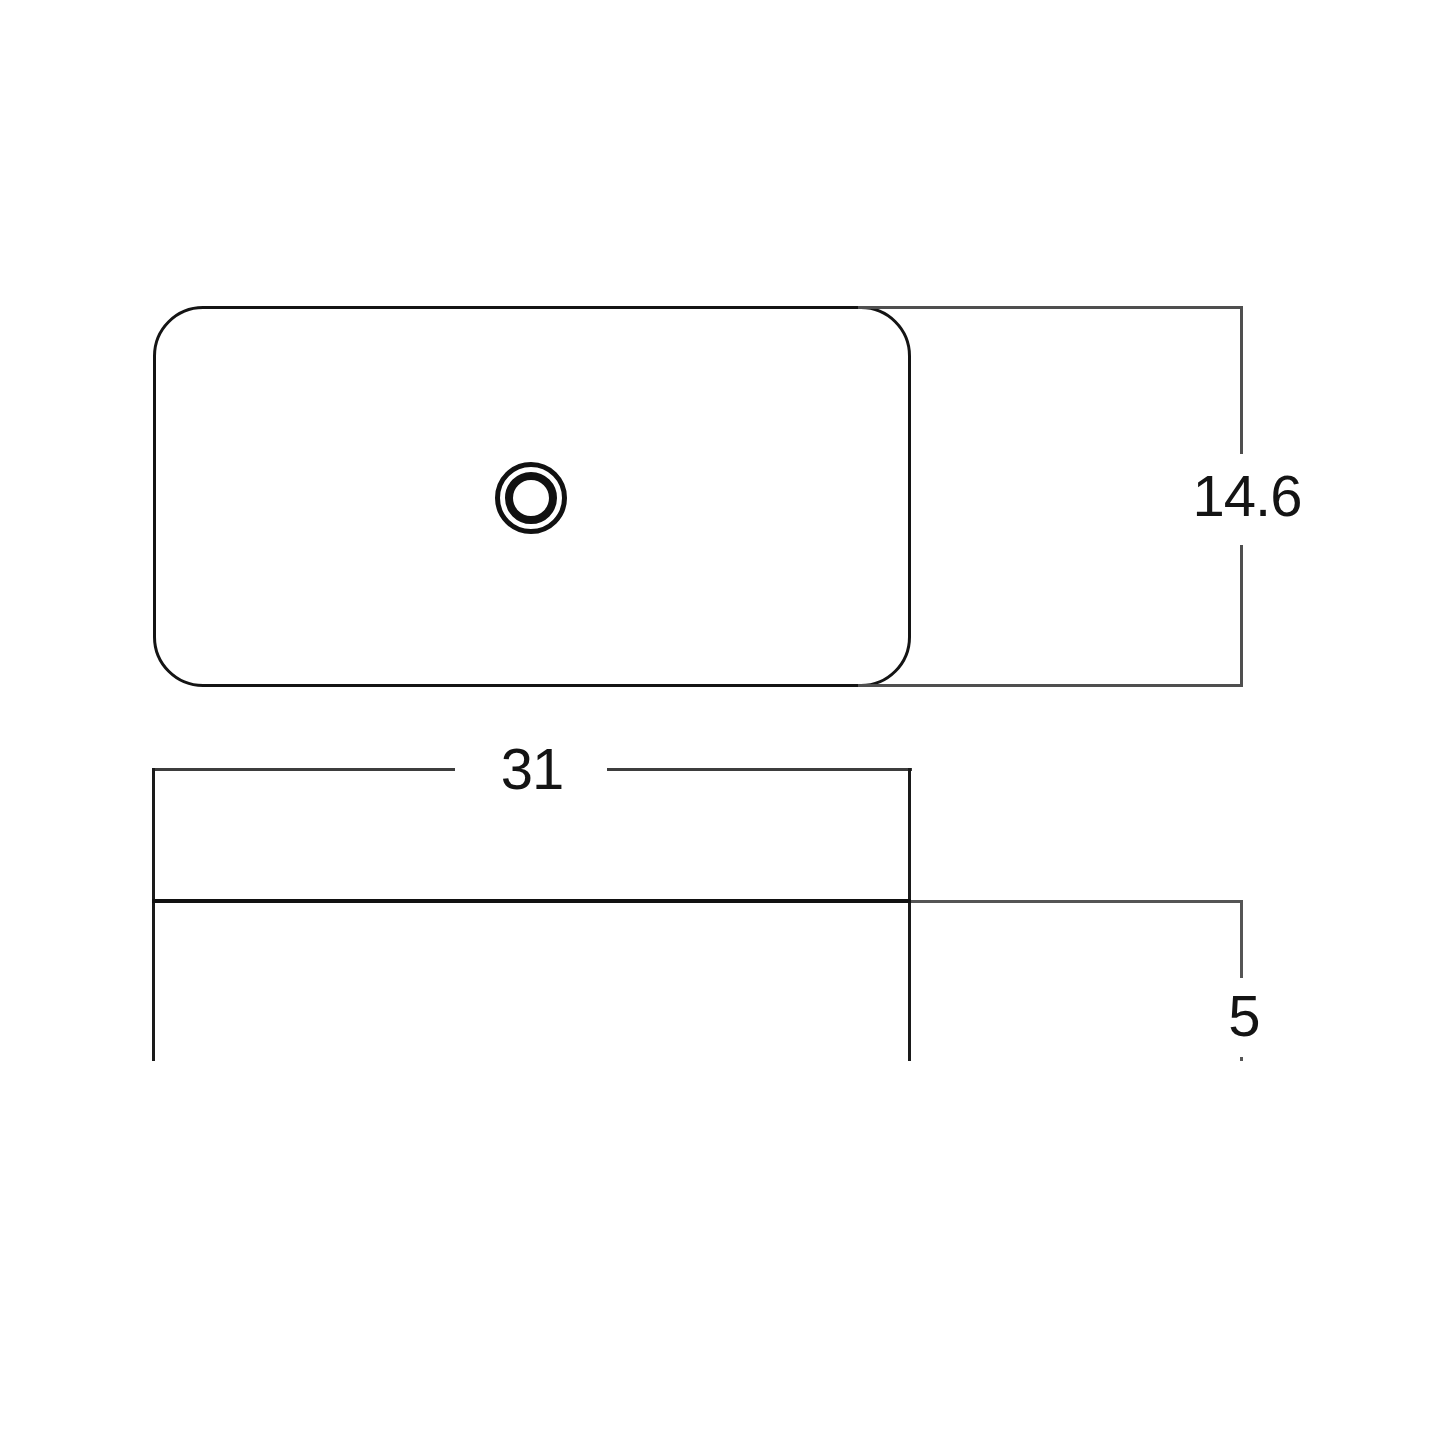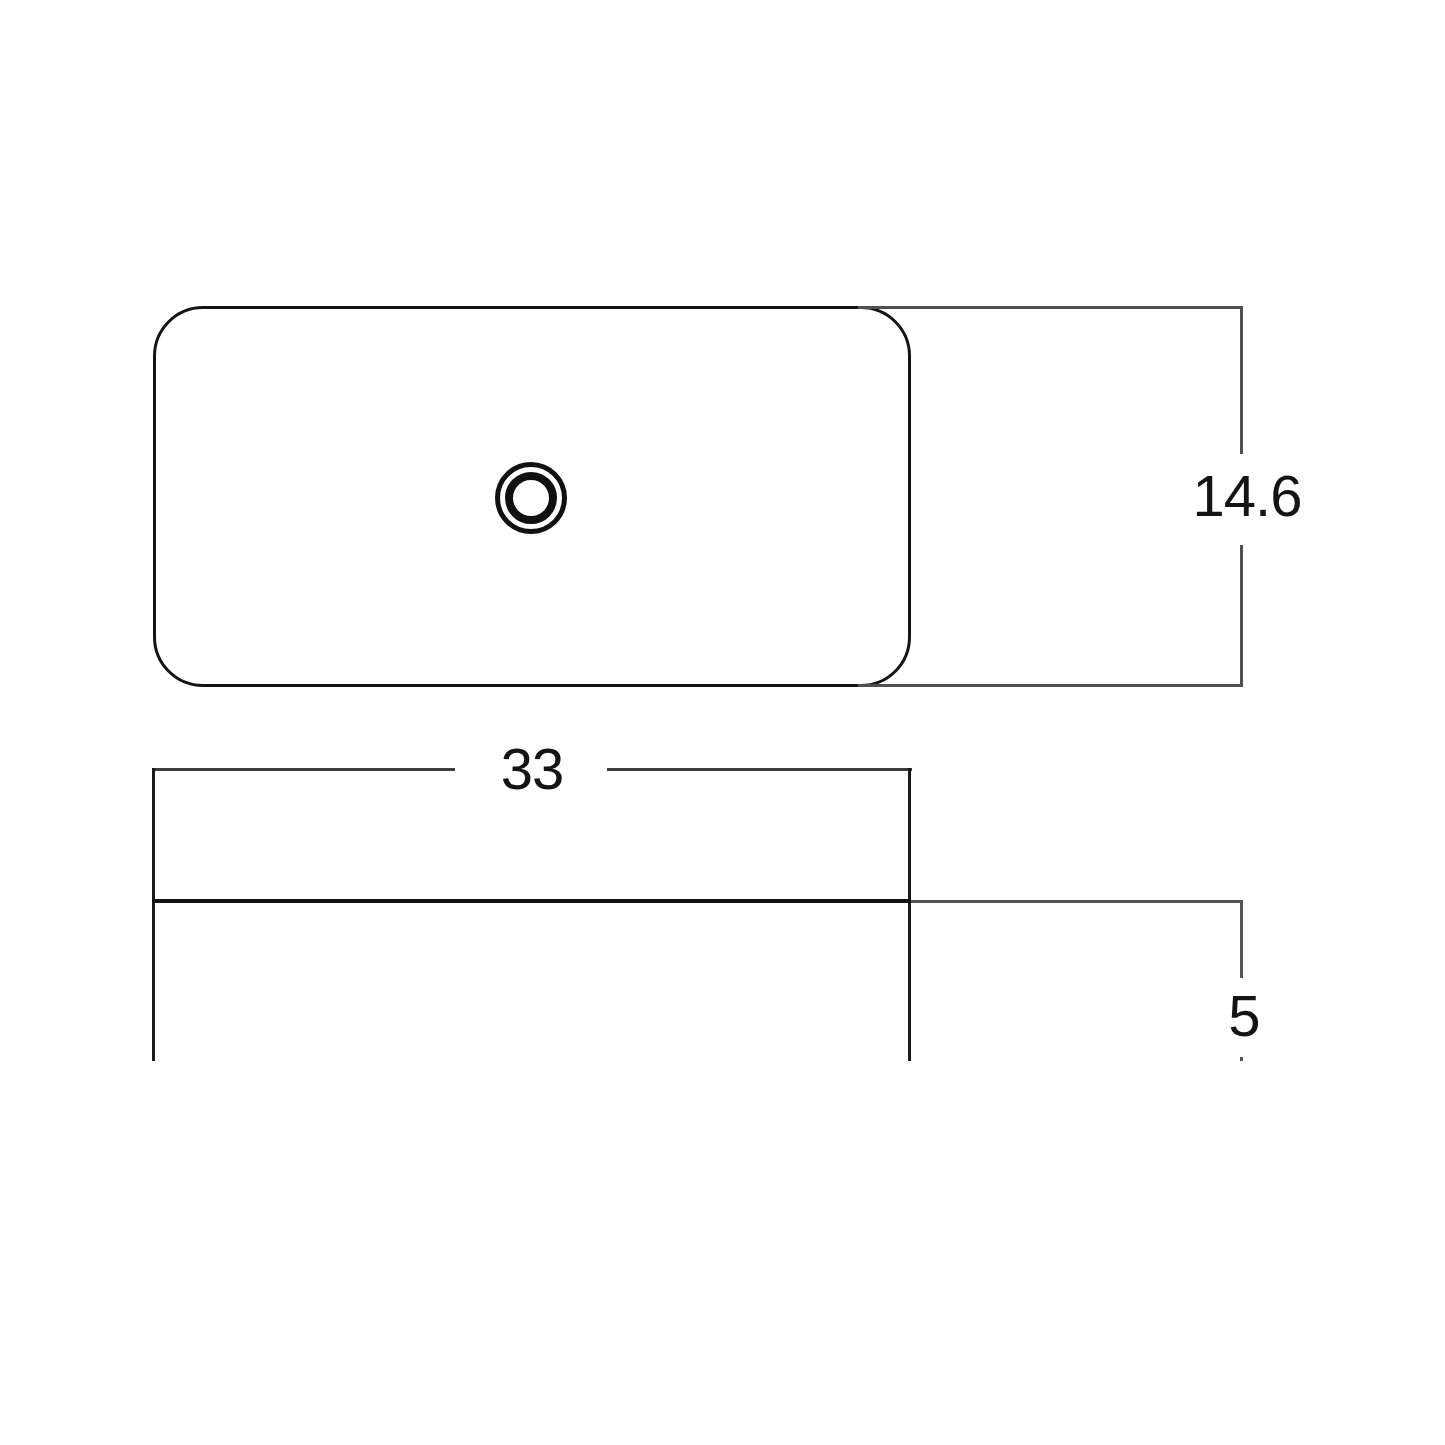--- a/index.html
+++ b/index.html
@@ -93,21 +93,21 @@
   <div class="drain-inner"></div>
 
   <div class="line depth-ext-top"></div>
   <div class="line depth-ext-bottom"></div>
   <div class="line depth-dim-seg1"></div>
   <div class="line depth-dim-seg2"></div>
   <span class="dim-label depth-label">14.6</span>
 
   <div class="line width-dim-seg1"></div>
   <div class="line width-dim-seg2"></div>
-  <span class="dim-label width-label">33</span>
+  <span class="dim-label width-label">31</span>
 
   <div class="line side-left-edge"></div>
   <div class="line side-right-edge"></div>
   <div class="line side-rim-line"></div>
   <div class="line side-bottom-line"></div>
 
   <div class="line height-ext-top"></div>
   <div class="line height-ext-bottom"></div>
   <div class="line height-dim-seg1"></div>
   <div class="line height-dim-seg2"></div>

